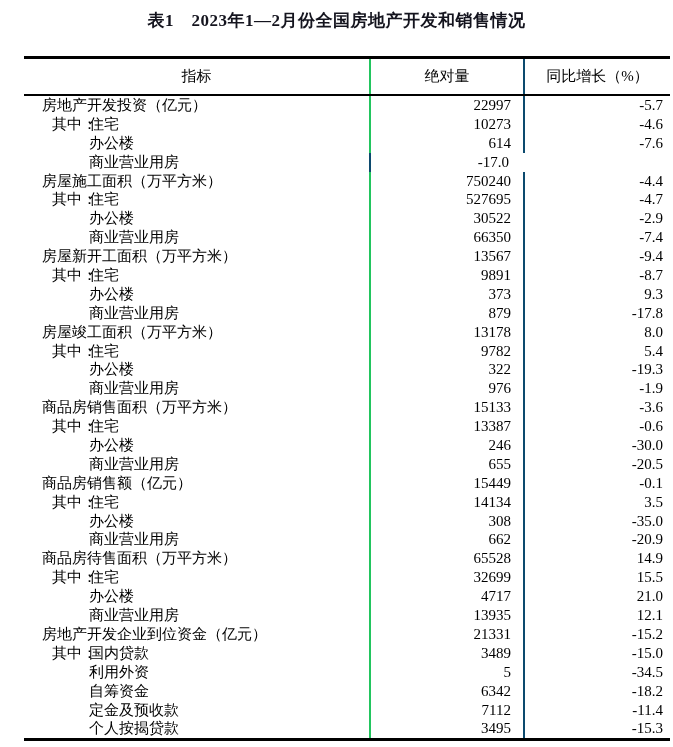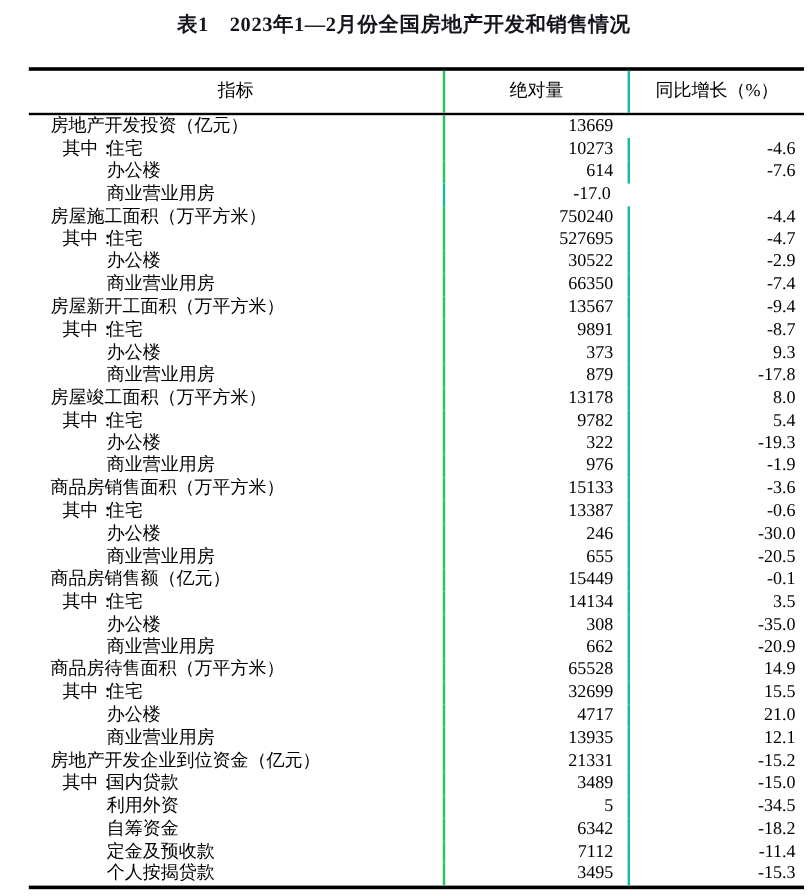--- a/index.html
+++ b/index.html
@@ -15,21 +15,21 @@
     letter-spacing:0.5px;white-space:nowrap;
   }
   .tbl{
     position:absolute;left:24px;top:56px;width:646px;
     border-top:3px solid #000;border-bottom:3px solid #000;
   }
   .row{display:flex;}
   .cell{box-sizing:border-box;white-space:nowrap;overflow:hidden;}
   .c1{width:345px;}
   .c2{width:154px;border-left:2px solid #22c55e;}
-  .c3{width:147px;border-left:2px solid #14b8a6;}
+  .c3{width:147px;border-left:2px solid #0c4a6e;}
   .thead{height:35px;border-bottom:2px solid #000;}
   .thead .cell{line-height:35px;text-align:center;font-size:15px;}
   .tbody .row{height:18.9px;}
   .tbody .cell{line-height:18.9px;font-size:15px;}
   .label.lv1{padding-left:18px;}
   .label.lv2{padding-left:28px;}
   .label.lv3{padding-left:65px;}
   .prefix{display:inline-block;width:37px;}
   .num{text-align:right;font-size:15px;}
   .c2.num{padding-right:12px;}
@@ -44,21 +44,22 @@
 
   <div class="tbl">
     <div class="row thead">
       <div class="cell c1">指标</div>
       <div class="cell c2">绝对量</div>
       <div class="cell c3">同比增长（%）</div>
     </div>
     <div class="tbody" id="tbody">
   <div class="row">
     <div class="cell c1 label lv1"><span class="nm">房地产开发投资（亿元）</span></div>
-    <div class="cell c2 num">13669</div>
+    <div class="cell c2 num">22997</div>
+    <div class="cell c3 num">-5.7</div>
   </div>
 
   <div class="row">
     <div class="cell c1 label lv2"><span class="prefix">其中：</span><span class="nm">住宅</span></div>
     <div class="cell c2 num">10273</div>
     <div class="cell c3 num">-4.6</div>
   </div>
 
   <div class="row">
     <div class="cell c1 label lv3"><span class="nm">办公楼</span></div>

